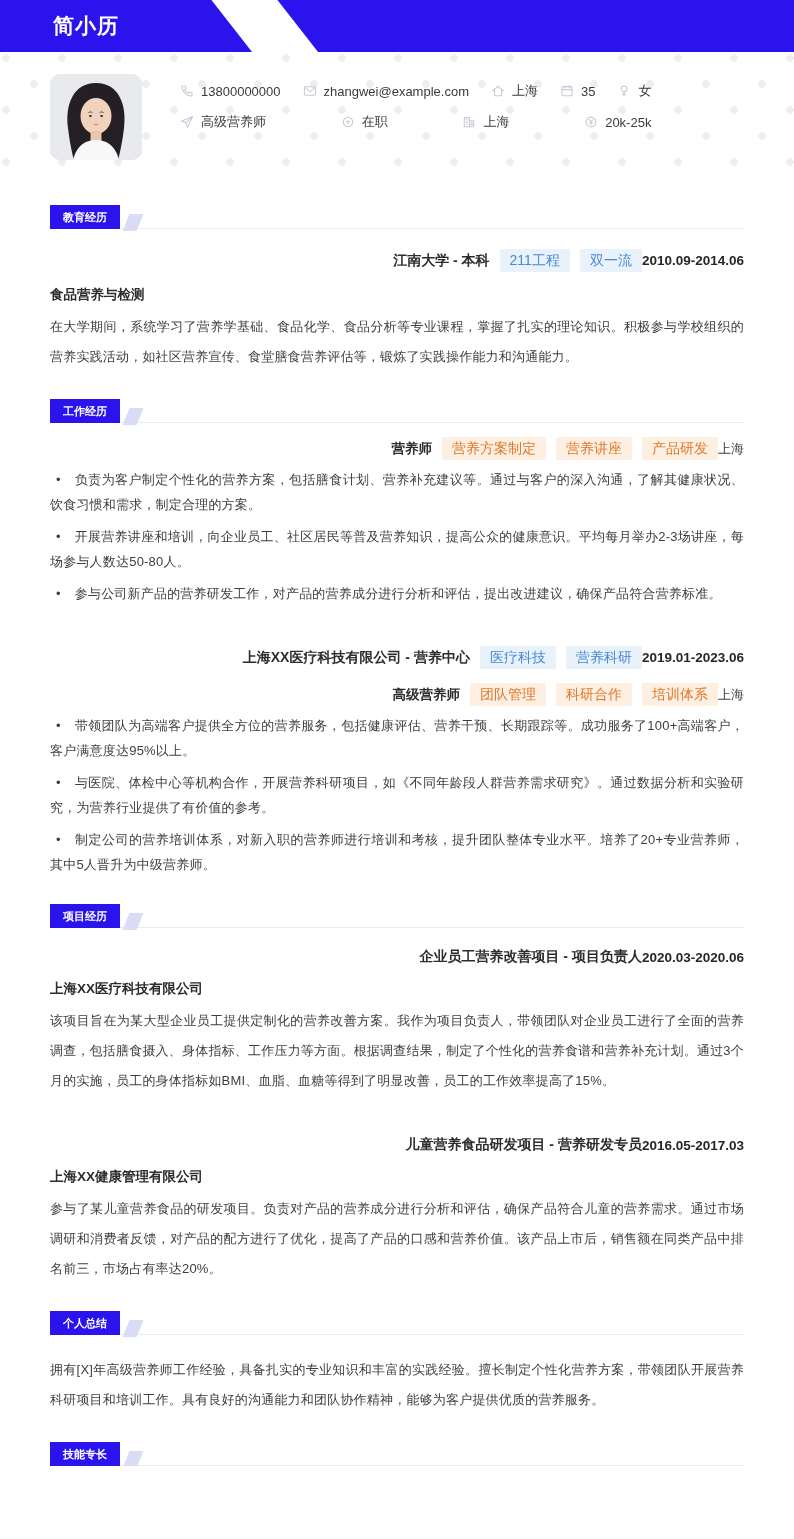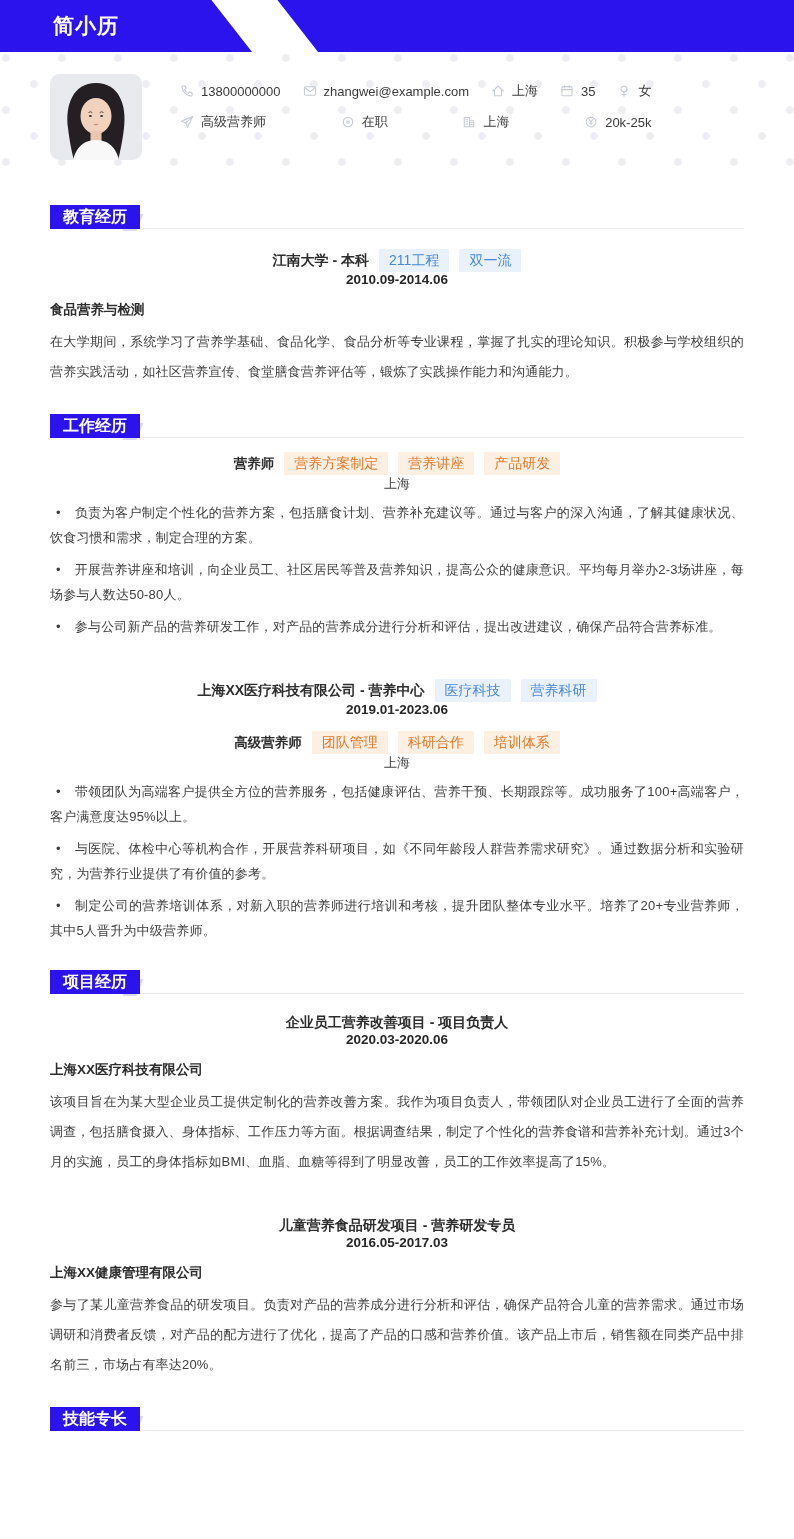--- a/index.html
+++ b/index.html
@@ -24,25 +24,25 @@
   .c-item{display:flex;align-items:center;gap:7px;}
   .c-icon{width:14px;height:14px;flex:0 0 auto;}
   .c-icon svg{display:block;stroke:#c6cad4;fill:none;stroke-width:1.2;stroke-linecap:round;stroke-linejoin:round;}
 
   
   .content{padding:0 50px;}
 
   
   .sec-head{position:relative;height:24px;border-bottom:1px solid #ececec;margin-top:26px;}
   .sec-badge{position:absolute;left:0;bottom:-1px;background:#2a13ec;color:#fff;
-    font-size:16px;font-weight:700;line-height:24px;height:24px;padding:0 13px;z-index:1;}
+    font-size:11px;font-weight:700;line-height:24px;height:24px;padding:0 13px;z-index:1;}
   .sec-tail{position:absolute;left:76px;bottom:-3px;width:14px;height:17px;
     background:#d9dcf4;transform:skewX(-22deg);z-index:0;}
 
-  .row{display:flex;align-items:center;justify-content:center;flex-direction:column;}
+  .row{display:flex;align-items:center;justify-content:flex-end;}
   .row-left{display:flex;align-items:center;gap:10px;flex-wrap:wrap;}
   .company{font-weight:700;font-size:14px;color:#2d2d2d;}
   .jobtitle{font-weight:700;font-size:13.5px;color:#2d2d2d;}
   .date{font-weight:700;font-size:13.5px;color:#272727;white-space:nowrap;}
   .loc{font-size:13px;color:#3e3e3e;white-space:nowrap;}
   .tag{font-size:14px;padding:2.5px 10px;border-radius:1px;white-space:nowrap;}
   .tag-blue{color:#4789d5;background:#e9f1fb;}
   .tag-orange{color:#e0782a;background:#fdf0e3;}
 
   .para{font-size:13px;line-height:30px;text-align:justify;color:#3e3e3e;margin:8px 0 0;letter-spacing:.2px;}
@@ -246,20 +246,27 @@
     <div>
       <div class="row mt24">
         <span class="company">儿童营养食品研发项目 - 营养研发专员</span>
         <span class="date">2016.05-2017.03</span>
       </div>
       <div class="jobtitle mt14">上海XX健康管理有限公司</div>
       <p class="para">参与了某儿童营养食品的研发项目。负责对产品的营养成分进行分析和评估，确保产品符合儿童的营养需求。通过市场调研和消费者反馈，对产品的配方进行了优化，提高了产品的口感和营养价值。该产品上市后，销售额在同类产品中排名前三，市场占有率达20%。</p>
     </div>
   </div>
 
+  <div>
+    <div class="sec-head">
+      <span class="sec-tail"></span>
+      <span class="sec-badge">个人总结</span>
+    </div>
+    <p class="para mt20">拥有[X]年高级营养师工作经验，具备扎实的专业知识和丰富的实践经验。擅长制定个性化营养方案，带领团队开展营养科研项目和培训工作。具有良好的沟通能力和团队协作精神，能够为客户提供优质的营养服务。</p>
+  </div>
 
   <div>
     <div class="sec-head">
       <span class="sec-tail"></span>
       <span class="sec-badge">技能专长</span>
     </div>
 
   </div>
 
 </div>

